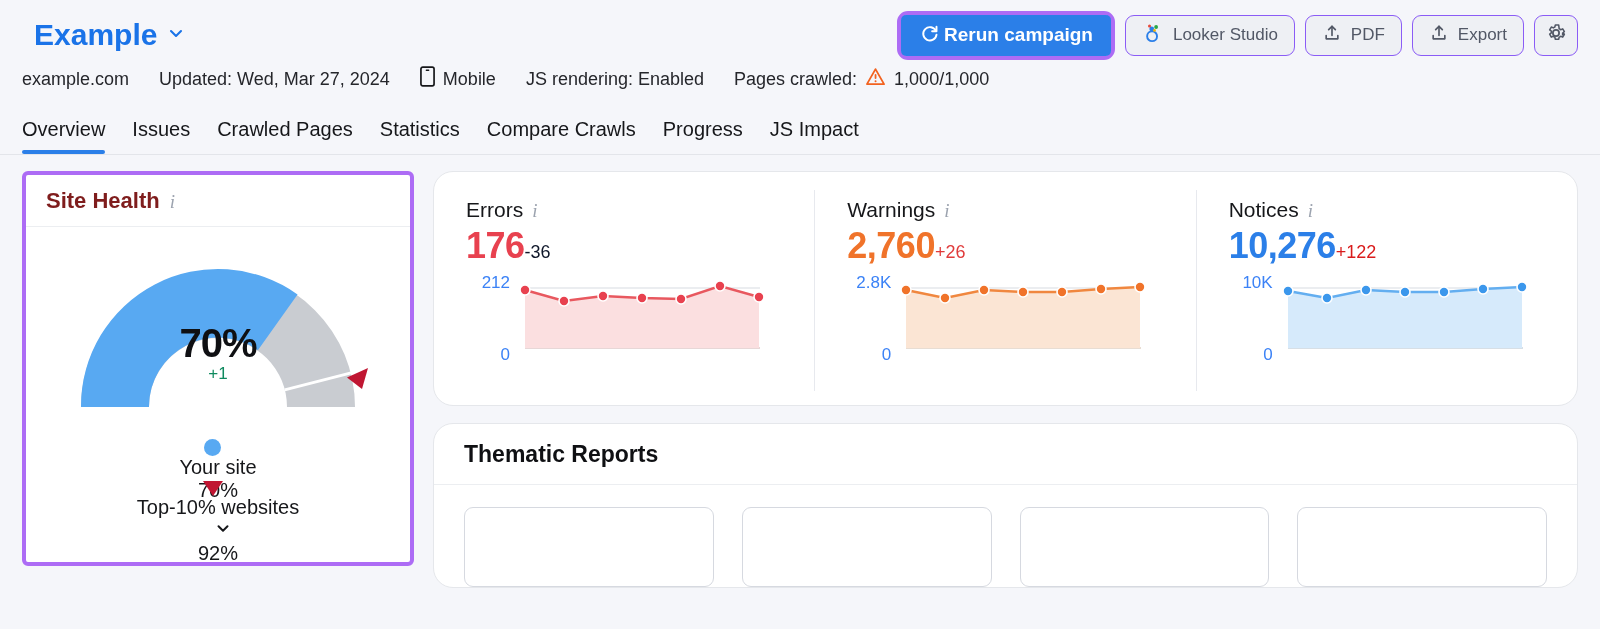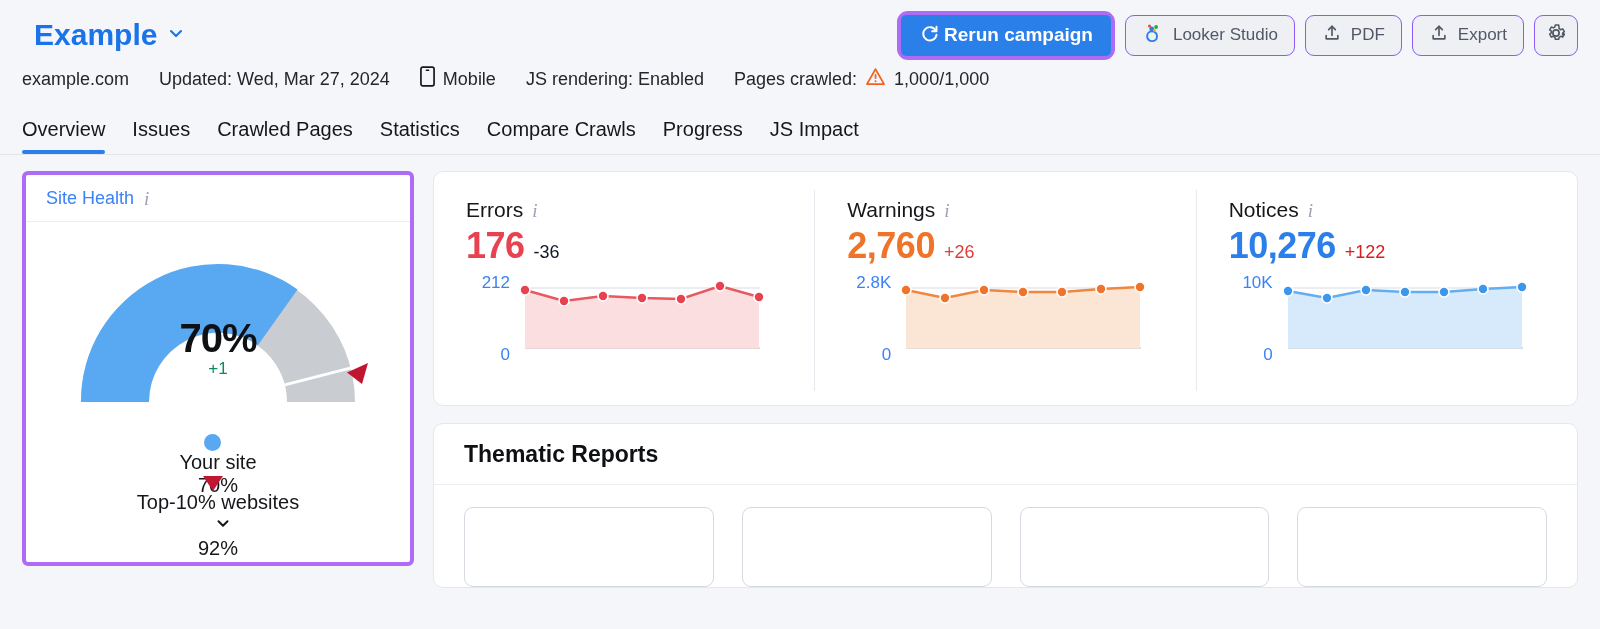--- a/index.html
+++ b/index.html
@@ -77,36 +77,36 @@
   .content {
     display: flex; gap: 19px;
     padding: 16px 22px 0 22px;
     align-items: flex-start;
   }
   .col-left { width: 392px; flex: none; }
   .col-right { flex: 1 1 auto; }
 
   .card {
     background: #fff; border: 1px solid #e5e7eb;
-    border-radius: 10px;
+    border-radius: 20px;
   }
 
   
   .health-outline {
     border: 4px solid #ad6cf5; border-radius: 6px;
     background: #fff;
     height: 395px; overflow: hidden;
     display: flex; flex-direction: column;
   }
   .health-head {
     display: flex; align-items: center; gap: 10px;
     padding: 13px 20px 12px 20px;
     border-bottom: 1px solid #eceef1;
   }
-  .health-title { font-size: 18px; font-weight: normal; color: #3b82f6; }
+  .health-title { font-size: 22px; font-weight: bold; color: #7f1d1d; }
 
   .gauge-area {
     position: relative; height: 196px; margin-top: 10px;
   }
   .gauge-svg { display: block; margin: 0 auto; }
   .gauge-center {
     position: absolute; left: 0; right: 0; top: 84px;
     text-align: center; pointer-events: none;
   }
   .gauge-value { font-size: 40px; font-weight: bold; color: #0f1013; letter-spacing: -1px; }
@@ -137,21 +137,21 @@
     display: flex; height: 233px; padding: 18px 0 14px 0;
   }
   .metric {
     flex: 1 1 0; padding: 8px 30px 0 32px; position: relative;
   }
   .metric + .metric { border-left: 1px solid #e7e9ee; }
   .metric-head {
     display: flex; align-items: center; gap: 9px;
   }
   .metric-name { font-size: 21px; color: #16171a; }
-  .metric-num-row { display: flex; align-items: baseline; gap: 9px; margin-top: 3px; }
+  .metric-num-row { display: flex; align-items: baseline; margin-top: 3px; }
   .metric-num { font-size: 36px; font-weight: bold; letter-spacing: -0.5px; }
   .metric-delta { font-size: 18px; }
   .spark-wrap { display: flex; align-items: stretch; margin-top: 14px; }
   .spark-axis {
     width: 54px; flex: none; position: relative;
     font-size: 17px; color: #3b82f6; text-align: right;
     padding-right: 10px; height: 74px;
   }
   .spark-axis .ax-top { position: absolute; right: 10px; top: -8px; }
   .spark-axis .ax-bot { position: absolute; right: 10px; bottom: -10px; }

